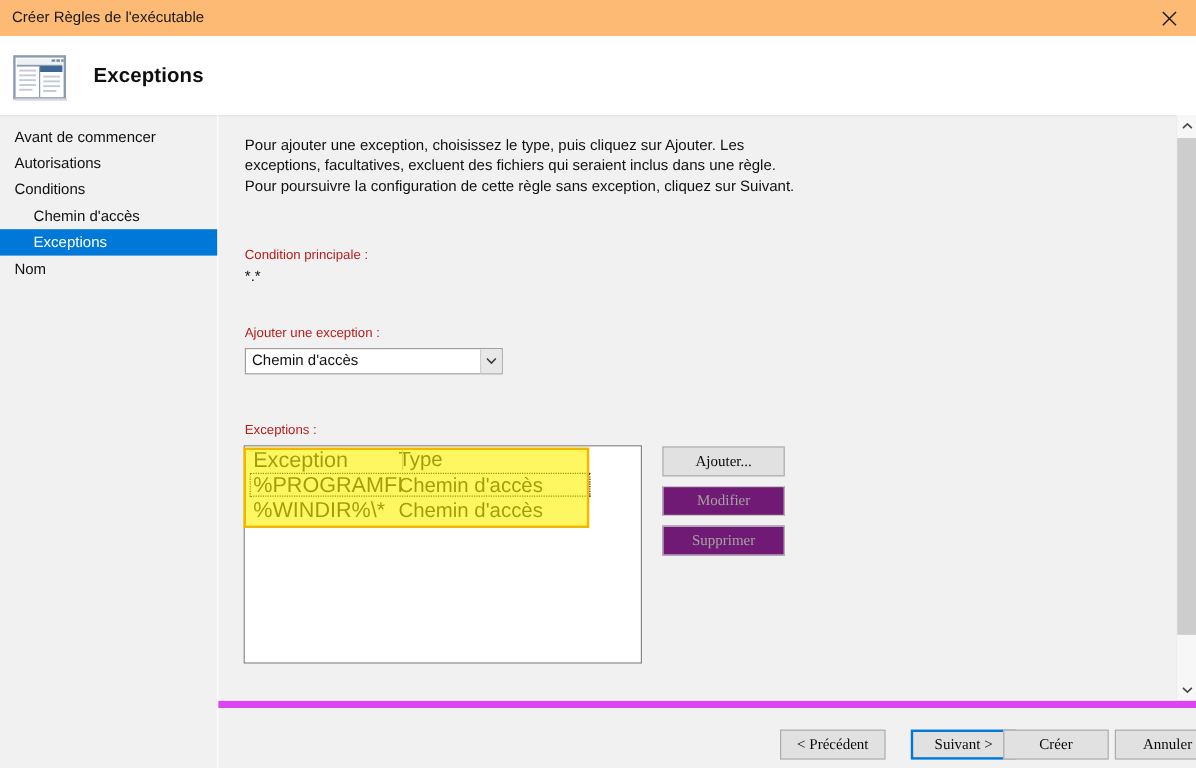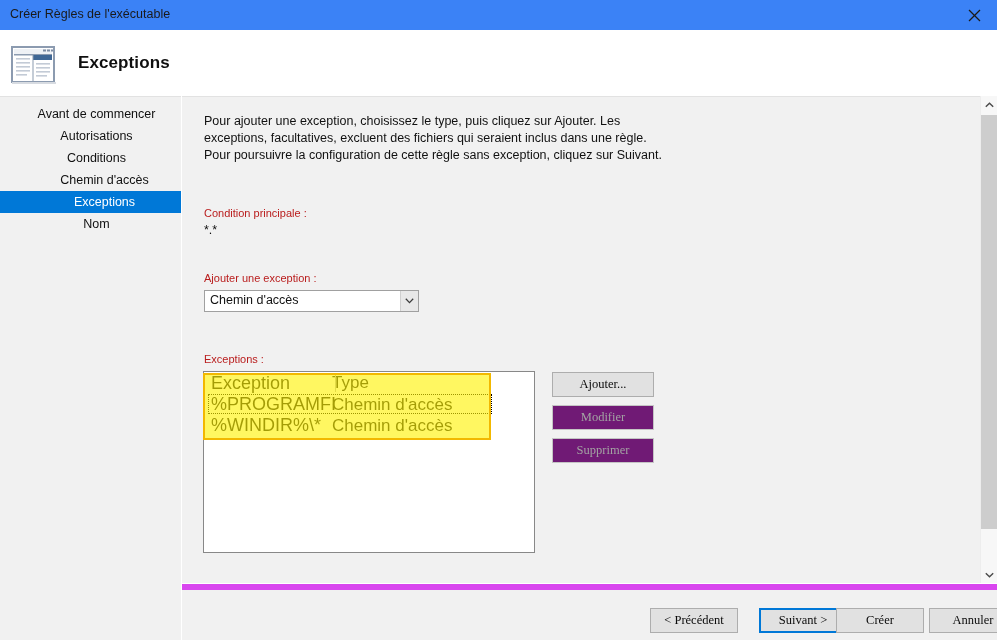--- a/index.html
+++ b/index.html
@@ -18,21 +18,21 @@
     width: 997px;
     height: 640px;
     background: #ffffff;
   }
 
   
   .titlebar {
     position: absolute;
     left: 0; top: 0;
     width: 997px; height: 30px;
-    background: #3b82f6;
+    background: #fdba74;
   }
   .titlebar-text {
     position: absolute;
     left: 10px; top: 7px;
     font-size: 12.5px;
     color: #1a1a1a;
     white-space: nowrap;
   }
   .close-btn {
     position: absolute;
@@ -78,21 +78,21 @@
     position: absolute;
     left: 0;
     width: 181px;
     height: 22px;
     line-height: 22px;
     font-size: 12.5px;
     color: #101010;
     white-space: nowrap;
     cursor: default;
   }
-  .nav-item .nav-label { padding-left: 12px; display: block; text-align: center; }
+  .nav-item .nav-label { padding-left: 12px; display: block; }
   .nav-item.indent .nav-label { padding-left: 28px; }
   .nav-item.selected {
     background: #0078d7;
   }
   .nav-item.selected .nav-label { color: #ffffff; }
 
   
   .content {
     position: absolute;
     left: 182px; top: 96px;

